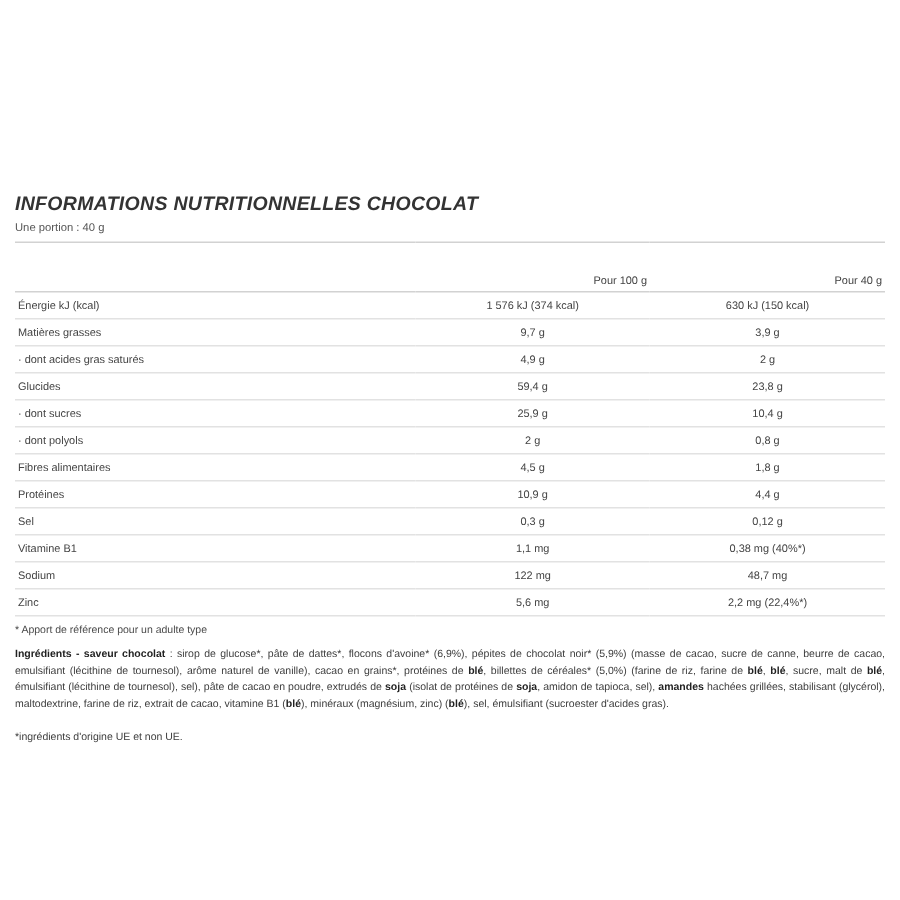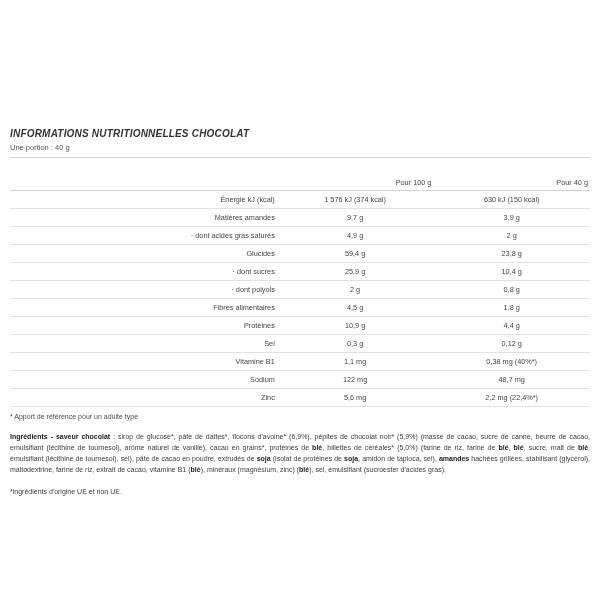--- a/index.html
+++ b/index.html
@@ -21,21 +21,21 @@
     box-sizing: border-box;
     padding: 0 10px;
   }
   .nutrition-block {
     position: absolute;
     left: 10px;
     top: 128px;
     width: 580px;
   }
   .nutri-title {
-    font-size: 10px;
+    font-size: 13px;
     font-style: italic;
     font-weight: bold;
     letter-spacing: 0.2px;
     color: #333333;
     margin: 0 0 4px 0;
   }
   .portion {
     font-size: 7.5px;
     color: #555555;
     margin: 0 0 5px 0;
@@ -56,21 +56,21 @@
   table.nutri thead th {
     border-bottom: 1px solid #d2d2d2;
     border-top: 1px solid #d2d2d2;
     padding-top: 20px;
     padding-bottom: 3px;
     color: #444444;
   }
   col.c-name { width: 46%; }
   col.c-100  { width: 27%; }
   col.c-40   { width: 27%; }
-  .col-name  { text-align: right; }
+  .col-name  { text-align: left; }
   .col-val   { text-align: center; padding-right: 4px; }
   .th-val    { text-align: right; padding-right: 4px; }
   .th-name   { text-align: left; }
   .indent    { padding-left: 6px; }
   .footnote {
     font-size: 7px;
     color: #4a4a4a;
     margin-top: 6px;
   }
   .ingredients {
@@ -115,21 +115,21 @@
           <th class="th-val">Pour 40 g</th>
         </tr>
       </thead>
       <tbody>
           <tr>
             <td class="col-name">Énergie kJ (kcal)</td>
             <td class="col-val">1 576 kJ (374 kcal)</td>
             <td class="col-val">630 kJ (150 kcal)</td>
           </tr>
           <tr>
-            <td class="col-name">Matières amandes</td>
+            <td class="col-name">Matières grasses</td>
             <td class="col-val">9,7 g</td>
             <td class="col-val">3,9 g</td>
           </tr>
           <tr>
             <td class="col-name indent">· dont acides gras saturés</td>
             <td class="col-val">4,9 g</td>
             <td class="col-val">2 g</td>
           </tr>
           <tr>
             <td class="col-name">Glucides</td>

